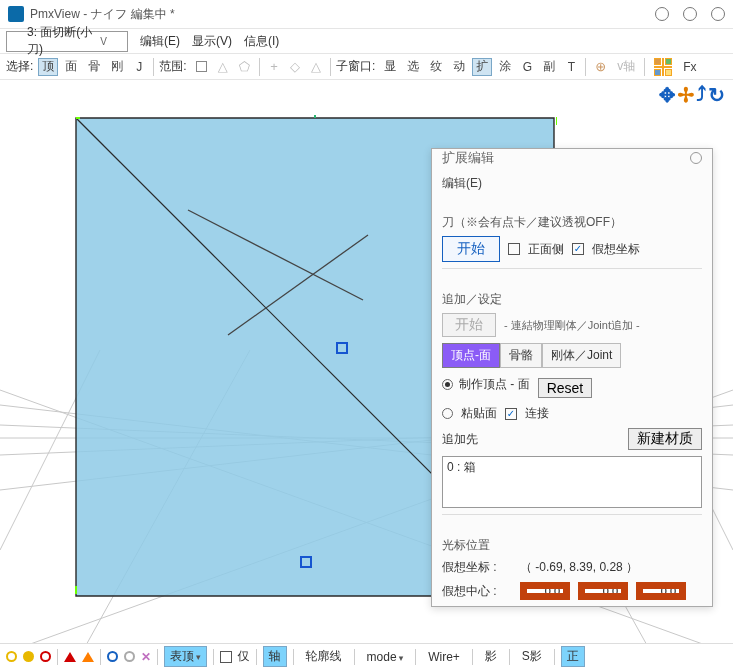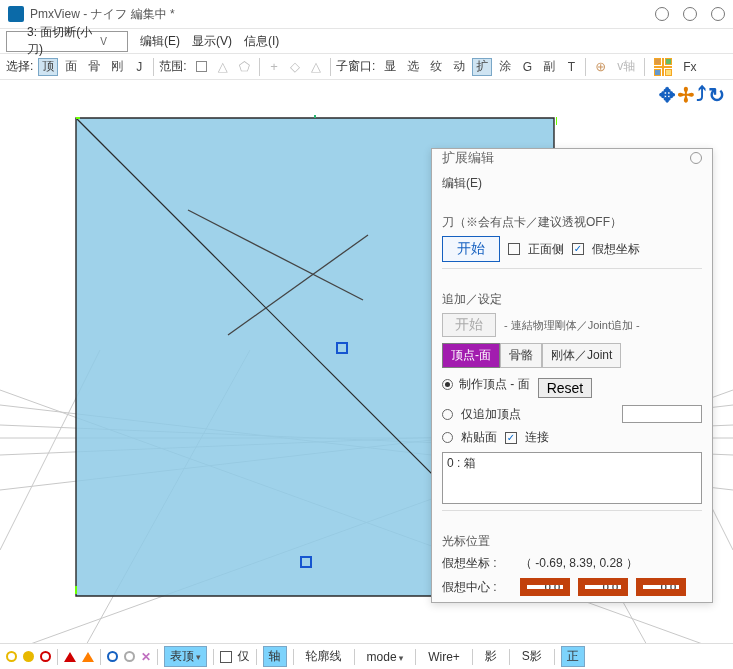--- a/index.html
+++ b/index.html
@@ -43,21 +43,21 @@
   .psec-title{color:#555;margin-bottom:5px}
   .row{display:flex;align-items:center;gap:8px;margin-bottom:6px}
   .btn{border:1px solid #888;background:#eee;padding:2px 12px;font-size:14px}
   .btn.blue{color:#1560c0;border-color:#1560c0;background:#f2f7fe;padding:3px 14px}
   .btn.dis{color:#aaa;border-color:#bbb;background:#f3f3f3}
   .btn.sm{padding:1px 8px}
   .cb{width:12px;height:12px;border:1px solid #555;display:inline-flex;align-items:center;justify-content:center;font-size:10px;line-height:1;color:#06c}
   .hr{height:1px;background:#ddd;margin:6px 0}
   .tabs{display:flex;gap:0;margin-bottom:8px}
   .tab{padding:3px 8px;border:1px solid #bbb;background:#f5f5f5;font-size:12px}
-  .tab.act{background:#a21caf;color:#fff;border-color:#7d7d7d}
+  .tab.act{background:#8b5cf6;color:#fff;border-color:#7d7d7d}
   .radio{width:11px;height:11px;border:1.5px solid #666;border-radius:50%;display:inline-flex;align-items:center;justify-content:center}
   .radio.on:after{content:"";width:5px;height:5px;background:#333;border-radius:50%}
   .txtin{border:1px solid #999;height:18px;background:#fff}
   .numin{border:7px solid #c2410c;width:50px;height:18px;text-align:right;padding-right:3px;font-size:11px;background:#fff}
   .listbox{border:1px solid #999;background:#fff;height:52px;padding:2px 4px;font-size:12px;margin-top:3px}
   .statusbar{position:absolute;left:0;bottom:0;right:0;height:26px;display:flex;align-items:center;padding:0 6px;gap:6px;border-top:1px solid #ddd;background:#fff}
   .dot{width:11px;height:11px;border-radius:50%}
   .tri{width:0;height:0;border-left:6px solid transparent;border-right:6px solid transparent}
   .ssep{width:1px;height:16px;background:#ccc}
   .sbtn{padding:1px 5px;border:1px solid transparent}
@@ -194,28 +194,27 @@
       </div>
       <div class="row" style="">
         <span class="row" style="gap:6px">
           <span class="radio on"></span>
           <span>制作顶点 - 面</span>
         </span>
         <button class="btn sm">Reset</button>
       </div>
       <div class="row">
         <span class="radio"></span>
-        <span>仅追加顶点</span>
-        <span class="txtin" style="width:80px;margin-left:auto"></span>
-      </div>
-      <div class="row">
-        <span class="radio"></span>
         <span>粘贴面</span>
         <span class="cb">✓</span>
         <span>连接</span>
+      </div>
+      <div class="row" style="justify-content:space-between;margin-top:6px">
+        <span>追加先</span>
+        <button class="btn sm">新建材质</button>
       </div>
       <div class="listbox">
         <div>0 : 箱</div>
       </div>
     </div>
     <div class="hr"></div>
 
     <div class="psec">
       <div class="psec-title">光标位置</div>
       <div class="row">

